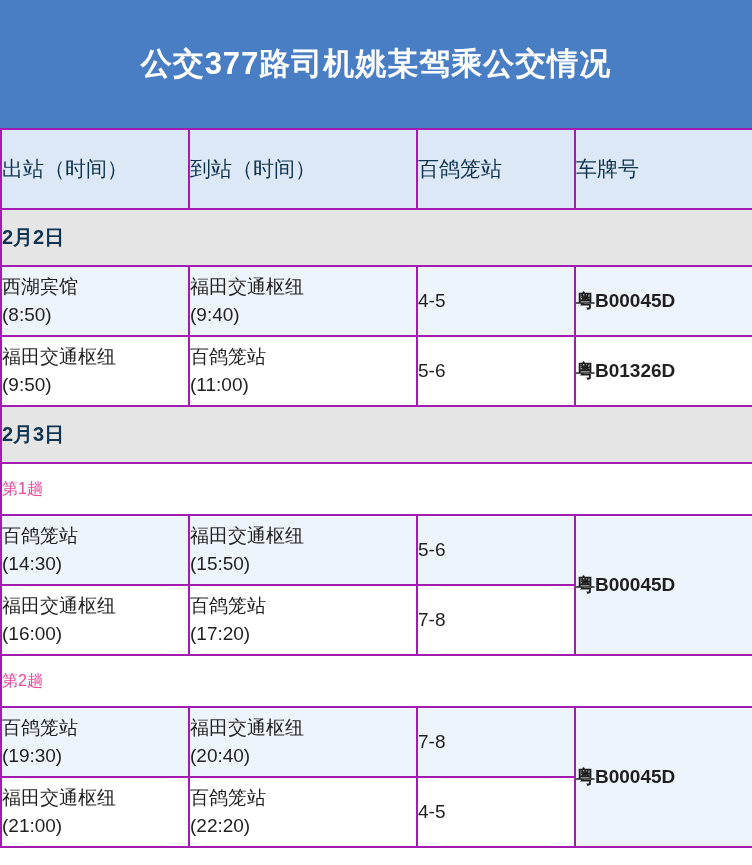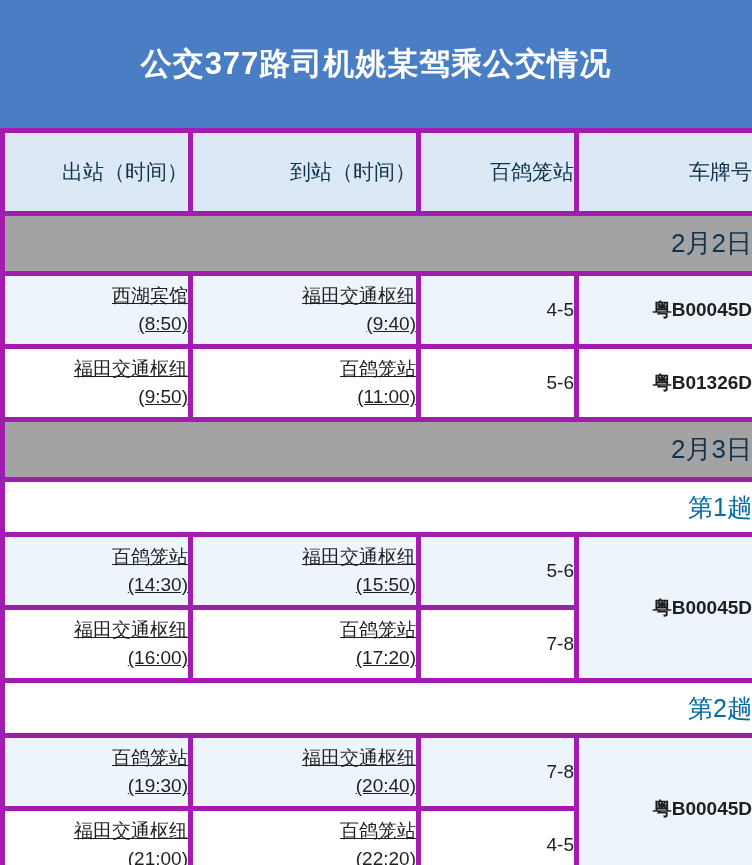--- a/index.html
+++ b/index.html
@@ -34,62 +34,61 @@
     font-weight: bold;
     letter-spacing: 1px;
     text-align: center;
   }
   table.sheet {
     width: 752px;
     border-collapse: collapse;
     table-layout: fixed;
   }
   table.sheet td {
-    border: 5px solid #a21caf;
-    text-align: right;
+    border: 2px solid #a21caf;
+    text-align: left;
     vertical-align: middle;
     font-size: 19px;
     color: #1f1f1f;
     padding: 0;
   }
   .col1 { width: 188px; }
   .col2 { width: 228px; }
   .col3 { width: 158px; }
   .col4 { width: 178px; }
 
   tr.header-row td {
     background: #dce8f5;
     height: 78px;
     font-size: 21px;
     color: #10334f;
   }
   tr.day-row td {
-    background: #a3a3a3;
+    background: #e5e5e5;
     height: 55px;
-    font-size: 26px;
-    font-weight: normal;
+    font-size: 20px;
+    font-weight: bold;
     color: #10334f;
   }
   tr.trip-row td {
     background: #ffffff;
     height: 50px;
-    font-size: 25px;
-    color: #0369a1;
+    font-size: 16px;
+    color: #ec4899;
   }
   tr.data-row td {
     height: 68px;
     background: #ffffff;
   }
   tr.data-row.tint td {
     background: #eef4fb;
   }
   .cell-two-lines {
     line-height: 1.45;
     white-space: pre-line;
-    text-decoration: underline;
   }
   .plate-cell {
     font-size: 19px;
     font-weight: bold;
   }
 </style>
 </head>
 <body>
 
 <div class="page">

